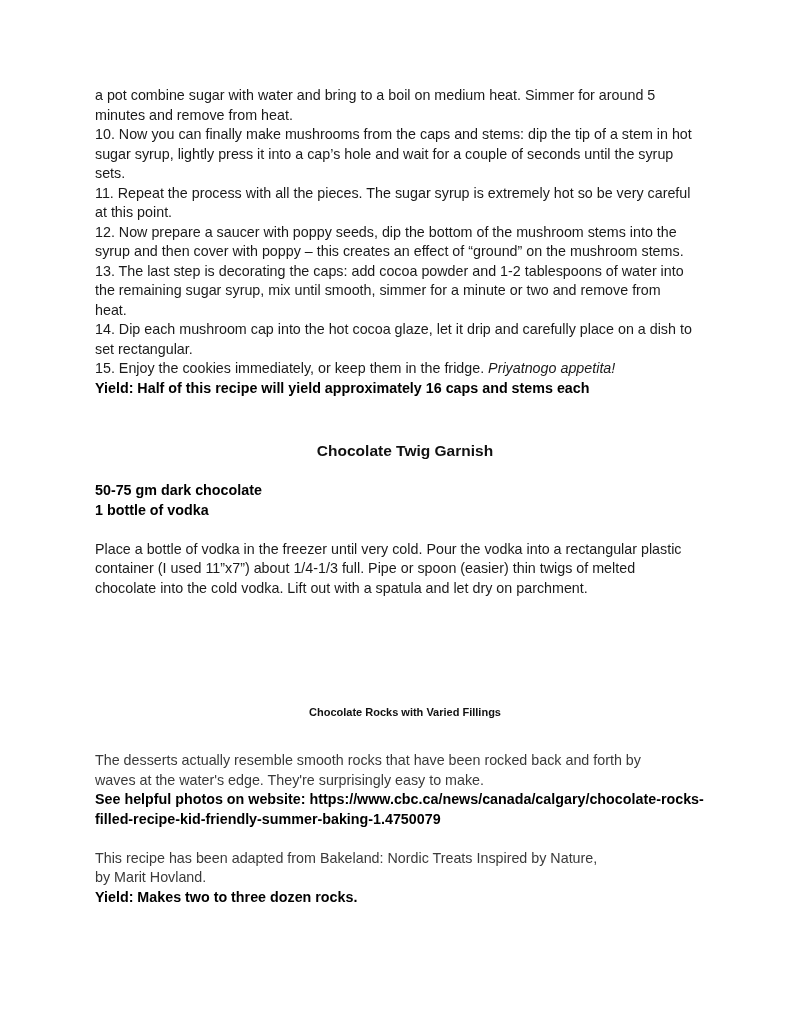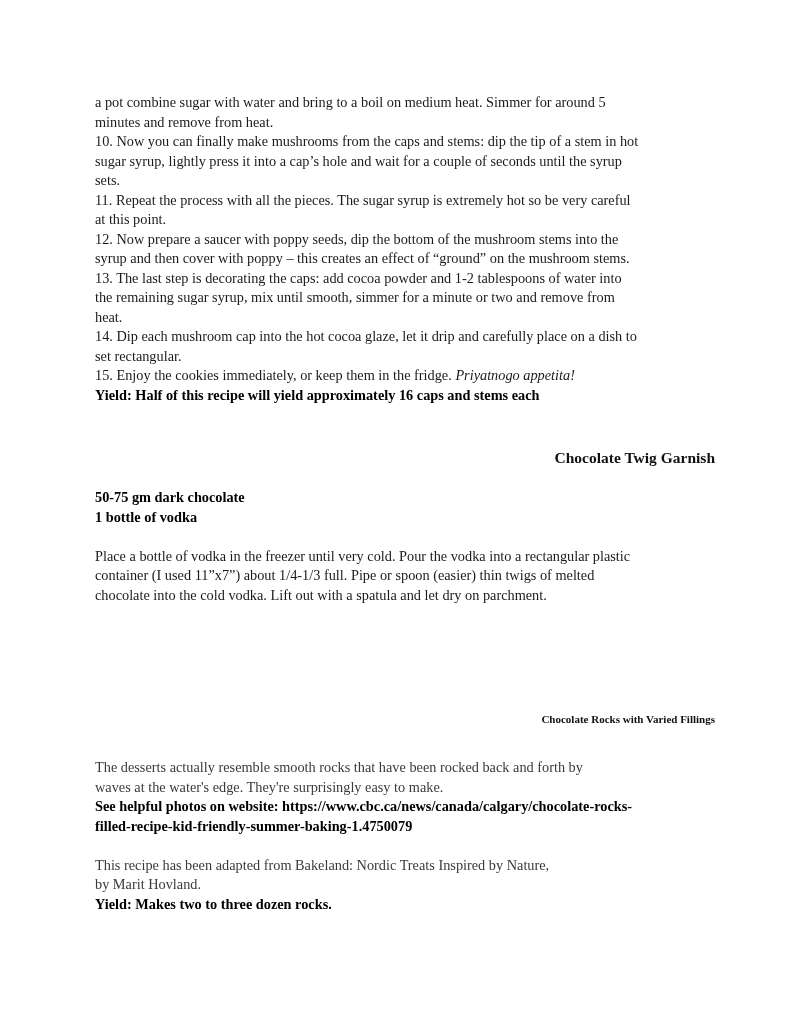--- a/index.html
+++ b/index.html
@@ -1,23 +1,23 @@
 <!DOCTYPE html>
 <html><head>
 <meta charset="utf-8">
 <style>
   html, body { margin: 0; padding: 0; background: #ffffff; }
   body { width: 800px; height: 1035px; position: relative; overflow: hidden;
          font-family: "Liberation Sans", sans-serif; color: #1a1a1a; }
-  .page { position: absolute; left: 95px; top: 93px; width: 620px; font-family: Liberation Serif, serif; }
+  .page { position: absolute; left: 95px; top: 86px; width: 620px; }
   .line { font-size: 14.3px; line-height: 19.5px; white-space: nowrap; }
   .b { font-weight: bold; color: #000000; }
   .light { color: #3a3a3a; }
   .gap-sm { height: 19.5px; }
-  .heading { text-align: right; font-weight: bold; white-space: nowrap; color: #111; }
+  .heading { text-align: center; font-weight: bold; white-space: nowrap; color: #111; }
   .h1 { font-size: 15.5px; line-height: 20px; }
   .h2 { font-size: 11px; line-height: 22px; font-weight: bold; }
   a.link { color: #1a1a1a; text-decoration: underline; }
   .abs { position: absolute; left: 0; width: 620px; }
 </style>
 </head>
 <body>
 
 <div class="page">
 

